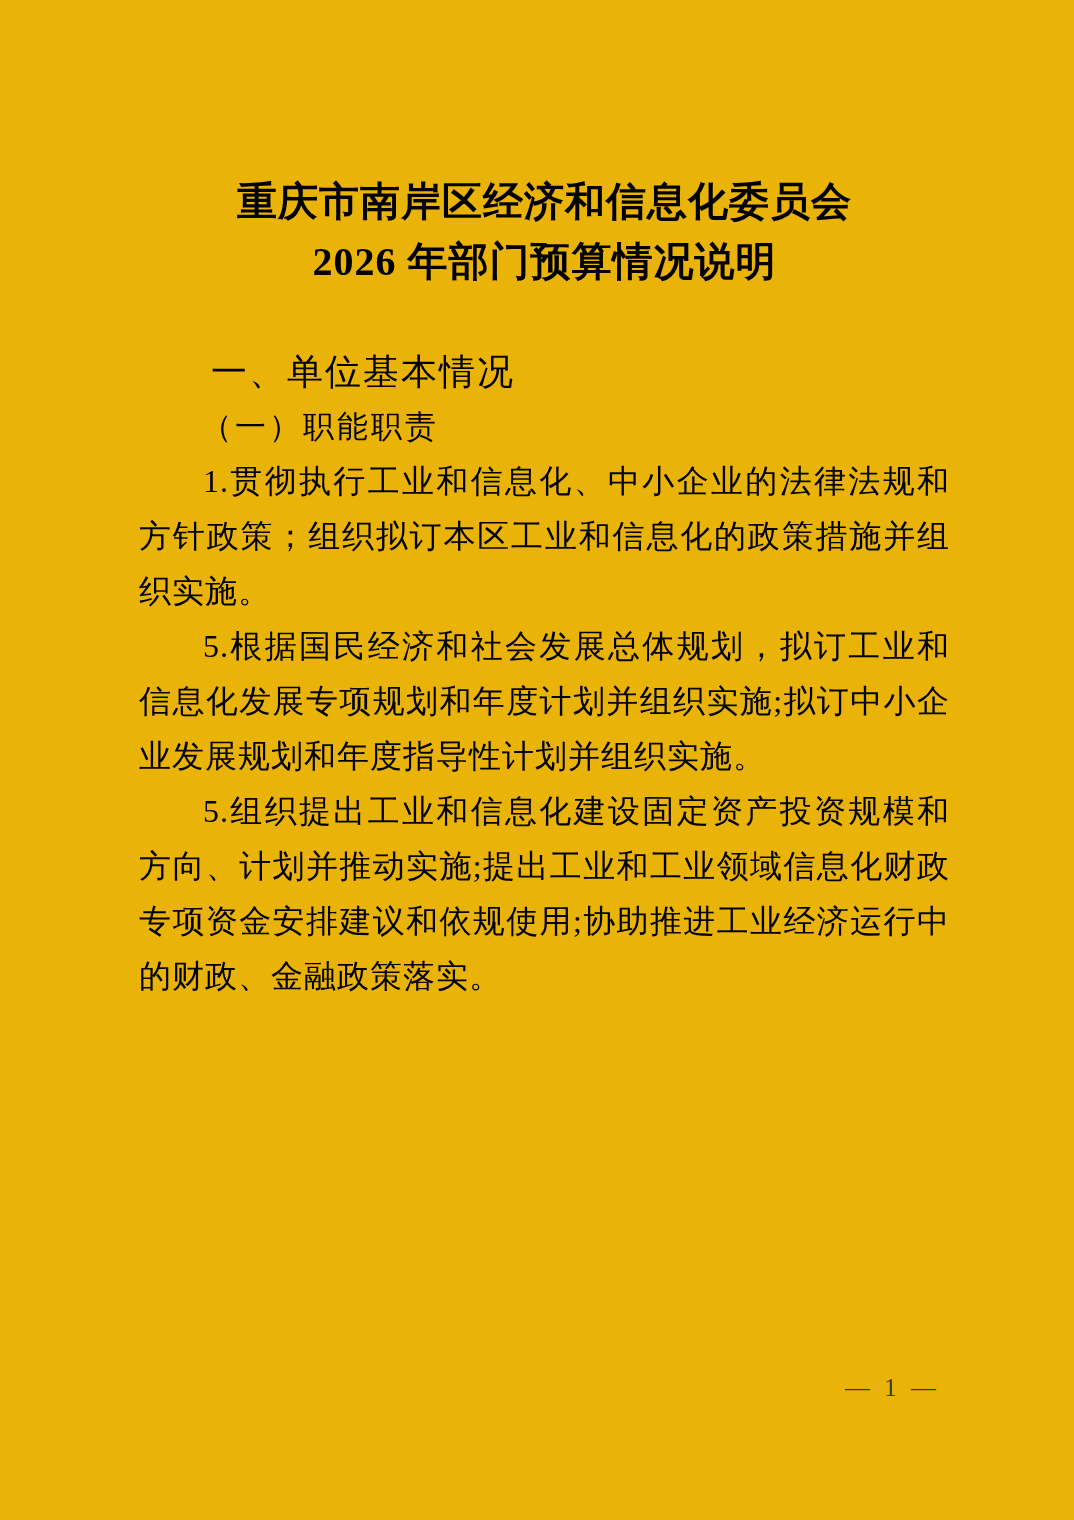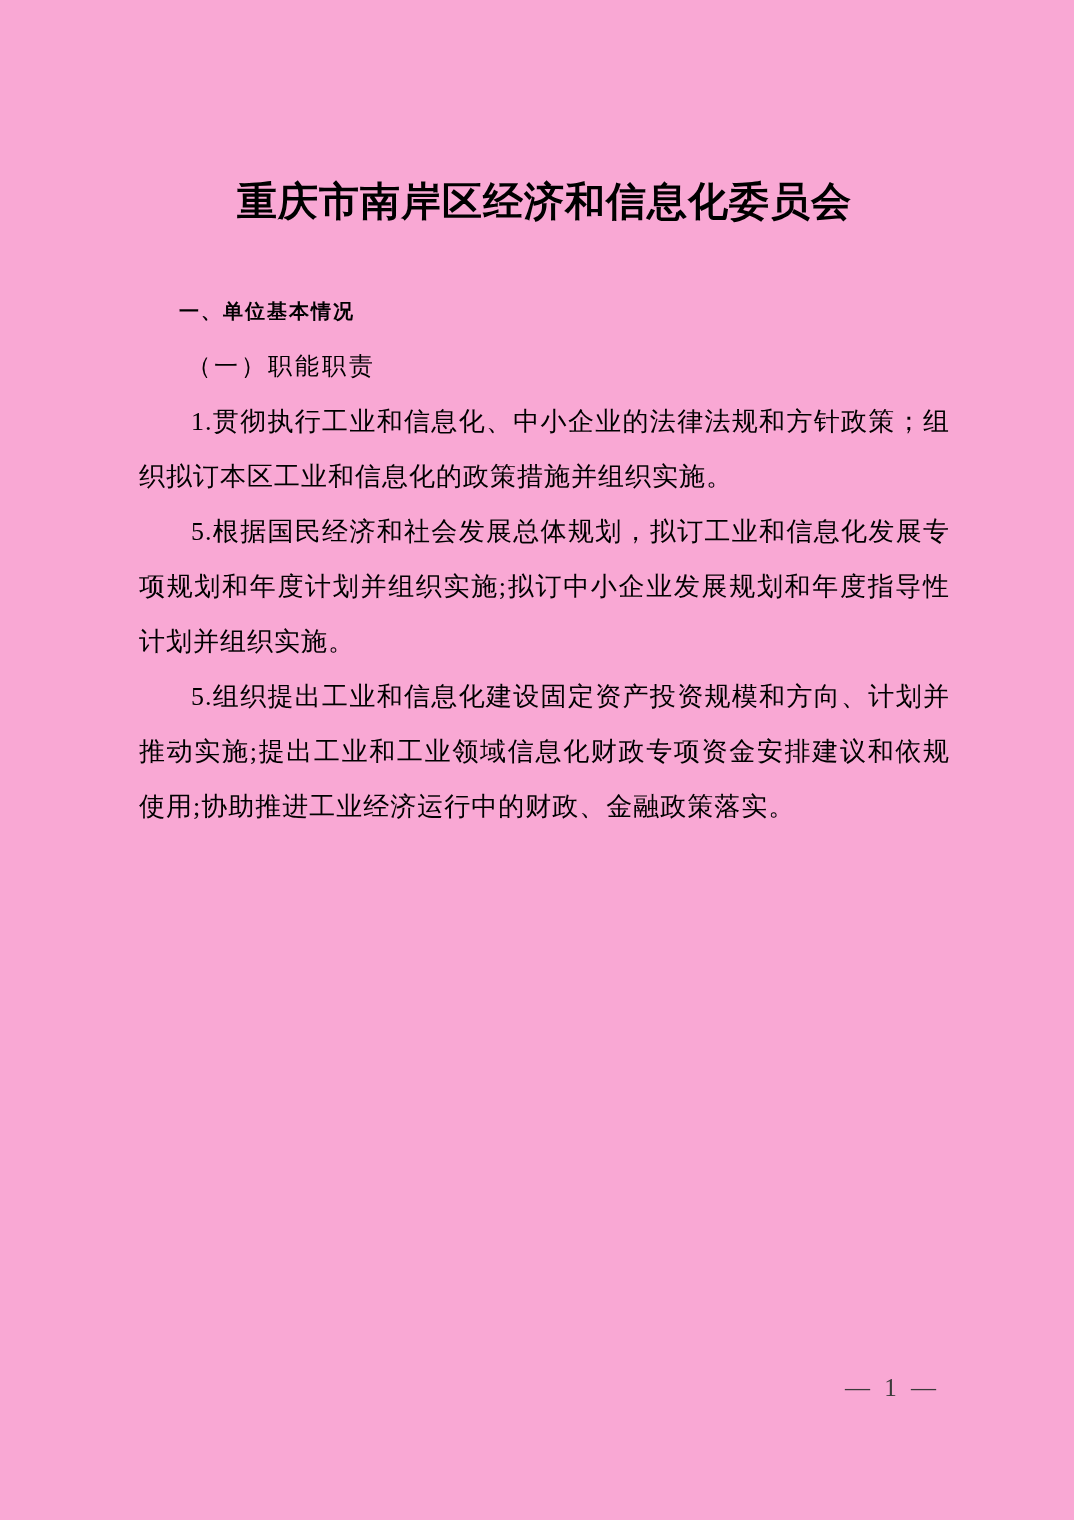--- a/index.html
+++ b/index.html
@@ -1,56 +1,56 @@
 <!DOCTYPE html>
 <html><head>
 <meta charset="utf-8">
 <style>
   * { margin: 0; padding: 0; box-sizing: border-box; }
   html, body { background: #ffffff; }
   .page {
     position: relative;
     width: 1074px;
     height: 1520px;
-    background: #f9a8d4;
+    background: #eab308;
     color: #000000;
     overflow: hidden;
     font-family: "Liberation Serif", serif;
   }
   .content {
     padding: 0 124px 0 139px; 
   }
   .doc-title {
     margin-top: 172px;
     text-align: center;
     font-family: "Liberation Serif", serif;
     font-weight: bold;
     font-size: 40px;
     line-height: 60px;
     letter-spacing: 1px;
   }
   .section-heading {
     margin-top: 52px;
     font-family: "Liberation Sans", sans-serif;
-    font-weight: bold;
-    font-size: 20px;
+    font-weight: normal;
+    font-size: 36px;
     line-height: 55px;
     text-indent: 2em;
     letter-spacing: 2px;
   }
   .subsection-heading {
     font-family: "Liberation Serif", serif;
-    font-size: 24px;
+    font-size: 31px;
     line-height: 55px;
     text-indent: 2em;
     letter-spacing: 3px;
   }
   .body-text p {
     font-family: "Liberation Serif", serif;
-    font-size: 26px;
+    font-size: 32px;
     line-height: 55px;
     text-align: justify;
     text-justify: inter-character;
     text-indent: 2em;
     letter-spacing: 1px;
   }
   .page-number {
     position: absolute;
     right: 134px;
     bottom: 118px;
@@ -61,20 +61,21 @@
   }
 </style>
 </head>
 <body>
 
 <div class="page">
   <div class="content">
 
     <h1 class="doc-title">
       <div>重庆市南岸区经济和信息化委员会</div>
+      <div>2026 年部门预算情况说明</div>
     </h1>
 
     <div class="section-heading">一、单位基本情况</div>
 
     <div class="subsection-heading">（一）职能职责</div>
 
     <div class="body-text">
       <p>1.贯彻执行工业和信息化、中小企业的法律法规和方针政策；组织拟订本区工业和信息化的政策措施并组织实施。</p>
       <p>5.根据国民经济和社会发展总体规划，拟订工业和信息化发展专项规划和年度计划并组织实施;拟订中小企业发展规划和年度指导性计划并组织实施。</p>
       <p>5.组织提出工业和信息化建设固定资产投资规模和方向、计划并推动实施;提出工业和工业领域信息化财政专项资金安排建议和依规使用;协助推进工业经济运行中的财政、金融政策落实。</p>

